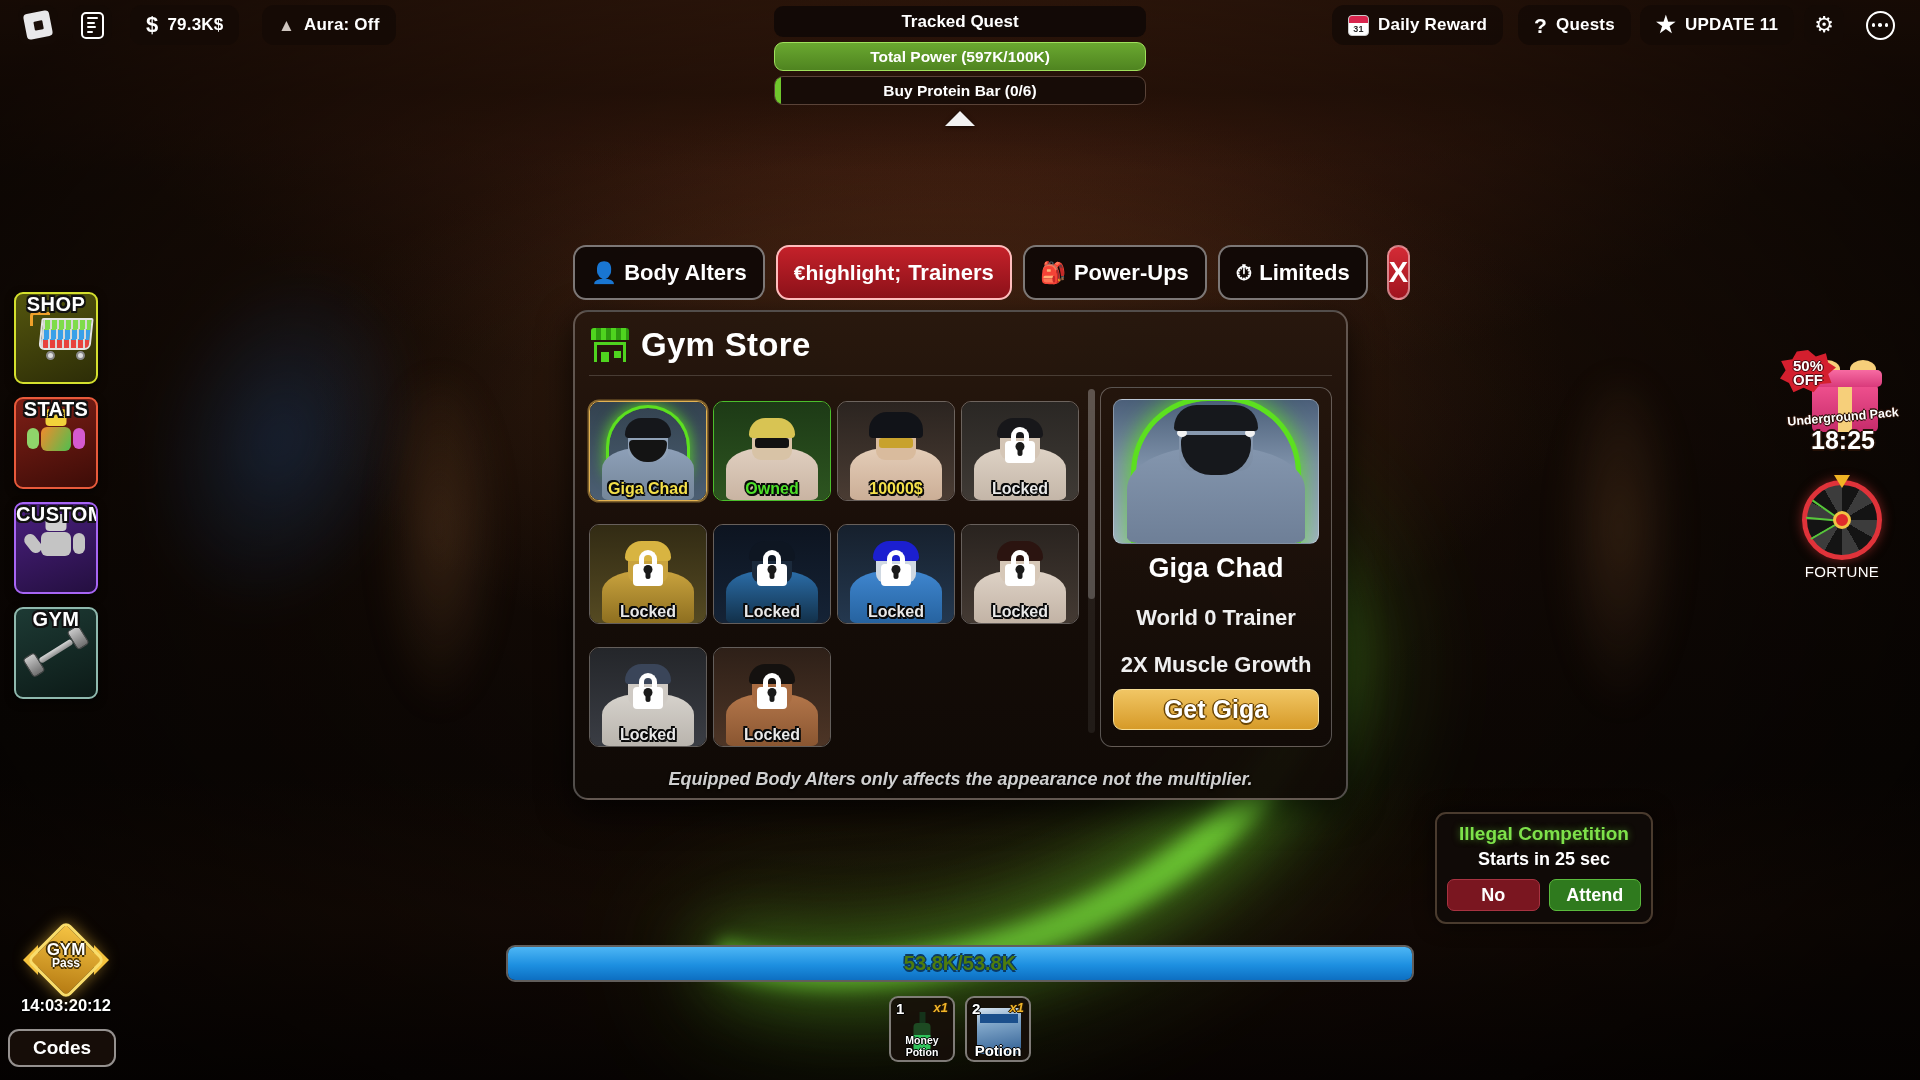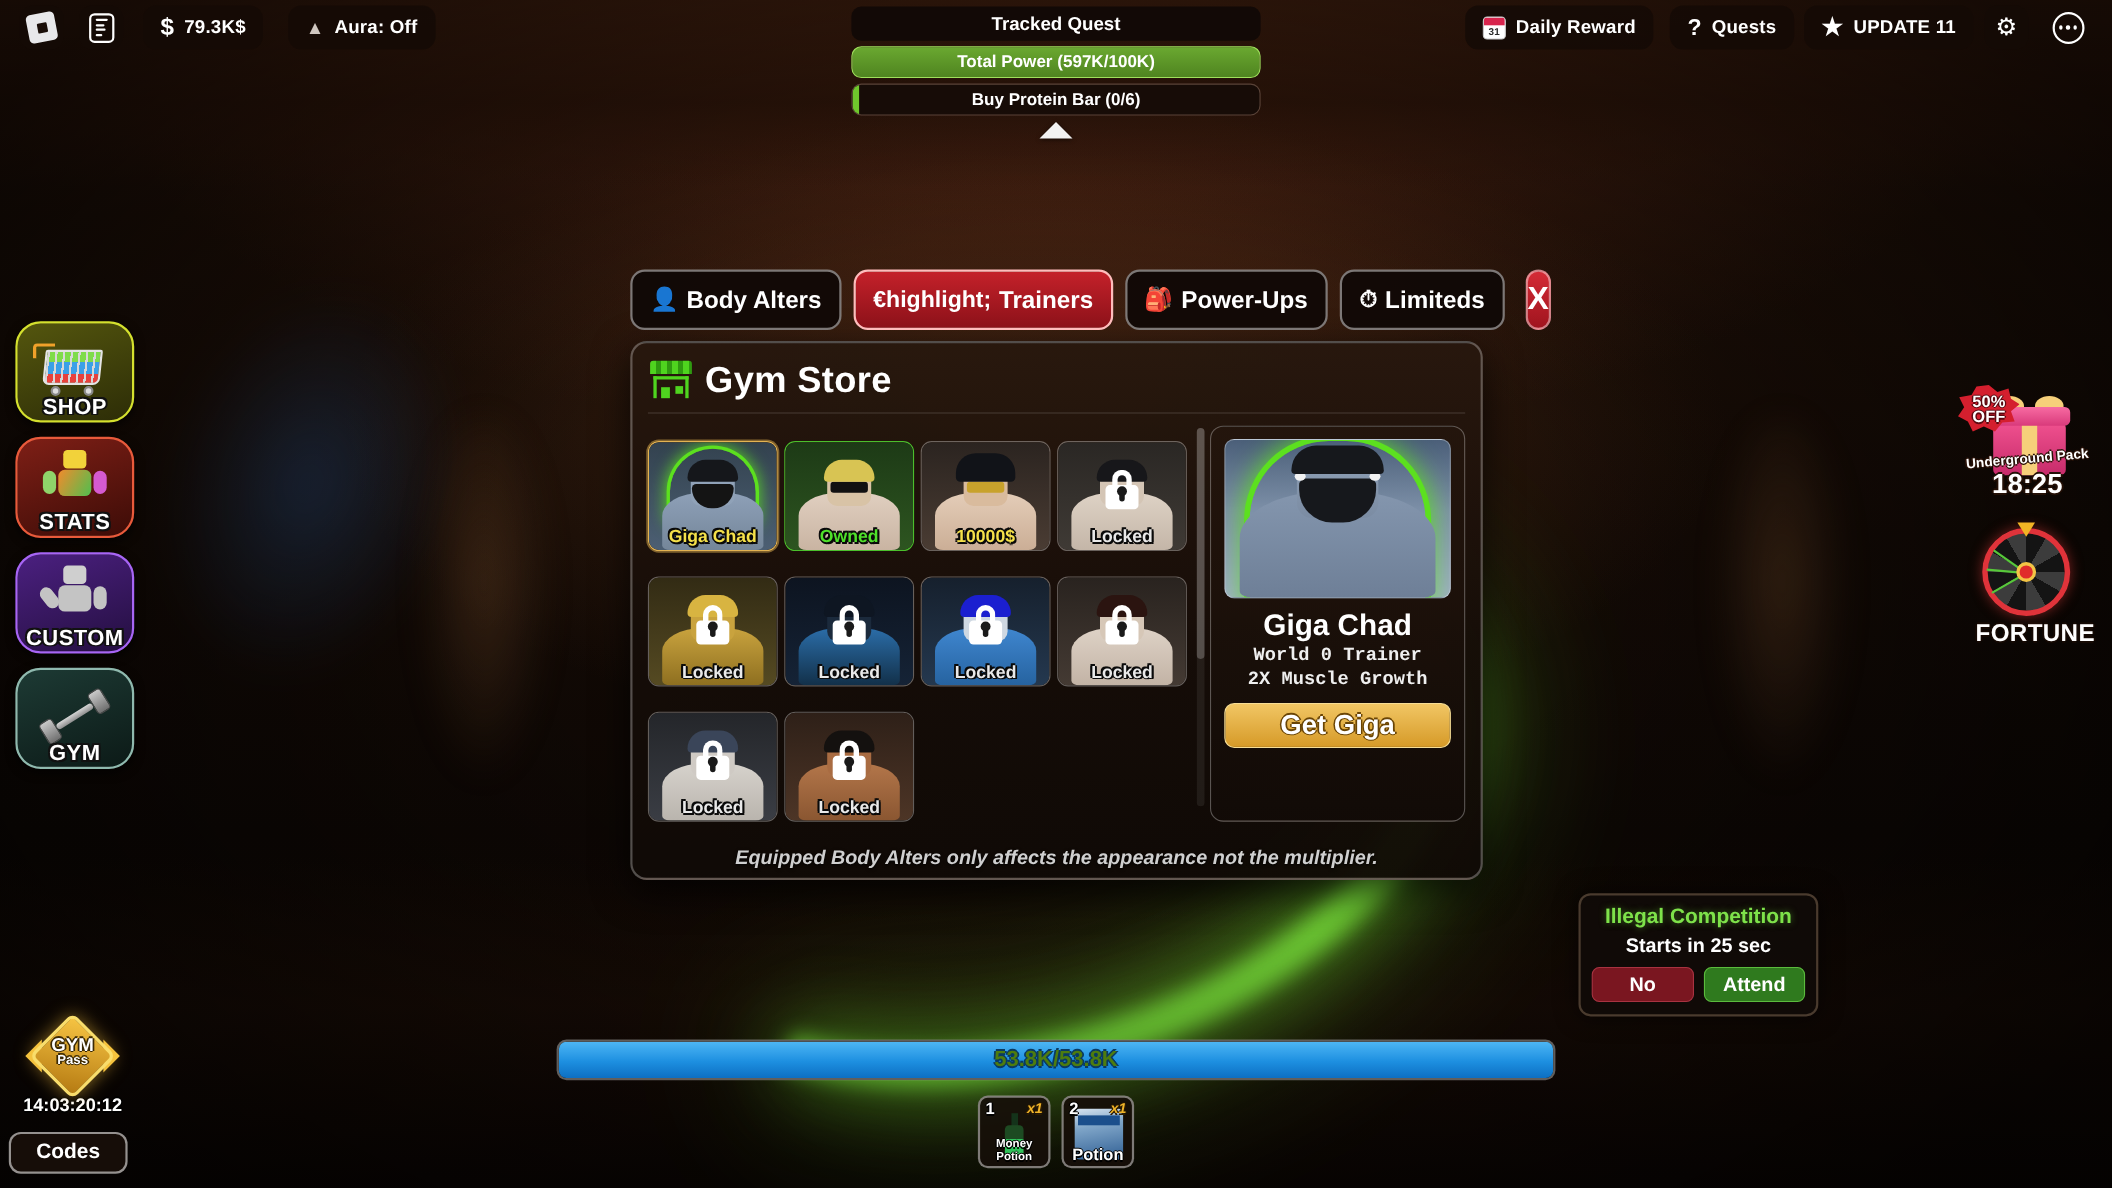--- a/index.html
+++ b/index.html
@@ -117,23 +117,23 @@
   .q-caret {
     margin:6px auto 0; width:0;height:0;
     border-left:15px solid transparent;border-right:15px solid transparent;
     border-bottom:15px solid #f2f2f2;
     filter:drop-shadow(0 1px 2px rgba(0,0,0,.6));
   }
 
   
   #sidebar { position:absolute; left:14px; top:292px; z-index:26; display:flex;flex-direction:column;gap:13px; }
   .side-btn {
-    position:relative; width:108px;height:92px;border-radius:23px;
+    position:relative; width:84px;height:92px;border-radius:9px;
     border:2.4px solid rgba(255,255,255,.30);
-    display:flex;align-items:flex-end;justify-content:center;
+    display:flex;justify-content:center;
     overflow:hidden; cursor:pointer;
     box-shadow:0 3px 9px rgba(0,0,0,.6);
   }
   .side-btn .lbl {
     position:relative; z-index:4; width:100%; text-align:center;
     font-size:20px;font-weight:900;color:#fff;letter-spacing:.4px;
     text-shadow:-1.7px 0 #121212,1.7px 0 #121212,0 -1.7px #121212,0 1.7px #121212,-1.7px -1.7px #121212,1.7px 1.7px #121212,1.7px -1.7px #121212,-1.7px 1.7px #121212;
     margin-bottom:2px; line-height:1;
   }
   .side-btn .art { position:absolute; inset:0; z-index:2; }
@@ -222,21 +222,21 @@
   .wheel {
     position:relative; width:80px;height:80px;border-radius:50%;margin:0 auto;
     background:conic-gradient(#141414 0 30deg,#3c3c3c 30deg 60deg,#141414 60deg 90deg,#3c3c3c 90deg 120deg,#141414 120deg 150deg,#3c3c3c 150deg 180deg,#141414 180deg 210deg,#3c3c3c 210deg 240deg,#141414 240deg 270deg,#3c3c3c 270deg 300deg,#141414 300deg 330deg,#3c3c3c 330deg 360deg);
     border:5px solid #e0333a;
     box-shadow:0 0 12px rgba(230,60,60,.5);
   }
   .wheel .hub { position:absolute;left:50%;top:50%;transform:translate(-50%,-50%);width:18px;height:18px;border-radius:50%;background:#e02b2b;border:3px solid #f3c445; }
   .wheel .sl { position:absolute;left:50%;top:50%;width:36px;height:2px;background:#57c83a;transform-origin:0 50%; }
   .wheel-pin { position:absolute;left:50%;top:-10px;transform:translateX(-50%);width:0;height:0;border-left:8px solid transparent;border-right:8px solid transparent;border-top:13px solid #f2b424; }
   .fortune-lbl {
-    margin-top:3px; font-size:22px;font-weight:700;color:#fff;letter-spacing:.3px;
+    margin-top:3px; font-size:15px;font-weight:400;color:#fff;letter-spacing:.3px;
     text-shadow:-1.8px 0 #160a04,1.8px 0 #160a04,0 -1.8px #160a04,0 1.8px #160a04;
   }
 
   
   #event {
     position:absolute; left:1435px; top:812px; width:218px;
     background:rgba(16,11,8,.93); border:2px solid #4a3b2e; border-radius:11px;
     padding:9px 10px 11px; z-index:27;
     box-shadow:0 0 20px rgba(0,0,0,.6);
   }
@@ -368,21 +368,21 @@
     box-shadow:0 0 0 5px #5ce01f, 0 0 22px 6px rgba(92,224,31,.9); }
   .pv-body { position:absolute; left:50%;bottom:0;transform:translateX(-50%); width:178px;height:96px;border-radius:44% 44% 6% 6%;
     background:linear-gradient(180deg,#8496ae,#6e7f97); }
   .pv-head { position:absolute; left:50%;bottom:72px;transform:translateX(-50%); width:74px;height:62px;border-radius:14px;
     background:linear-gradient(180deg,#8fa0b6,#7b8ca3); }
   .pv-hair { position:absolute; left:50%;bottom:112px;transform:translateX(-50%); width:84px;height:26px;border-radius:26px 26px 4px 4px;background:#16181c; }
   .pv-beard{ position:absolute; left:50%;bottom:68px;transform:translateX(-50%); width:70px;height:40px;border-radius:6px 6px 30px 30px;background:#16181c; }
   .pv-eye { position:absolute; bottom:106px; width:10px;height:8px;border-radius:50%;background:#f2f2f2; }
   .pv-eye.l{ left:63px } .pv-eye.r{ right:63px }
   .detail .dname { margin-top:9px; font-size:27px;font-weight:900;color:#fff; }
-  .detail .dline { margin-top:3px; font-size:17px;font-weight:600;color:#efefef;font-family:Liberation Mono, monospace; }
+  .detail .dline { margin-top:21px; font-size:22px;font-weight:600;color:#efefef; }
   .detail .dbtn {
     margin-top:11px; height:41px; border-radius:9px;
     background:linear-gradient(180deg,#f1c664,#d69a28);
     border:1.6px solid #f6dd95;
     display:flex;align-items:center;justify-content:center;
     font-size:25px;font-weight:900;color:#fff;cursor:pointer;
     text-shadow:-1.5px 0 #6a4505,1.5px 0 #6a4505,0 -1.5px #6a4505,0 1.5px #6a4505;
   }
   .panel-note {
     margin-top:22px; text-align:center; font-style:italic;

